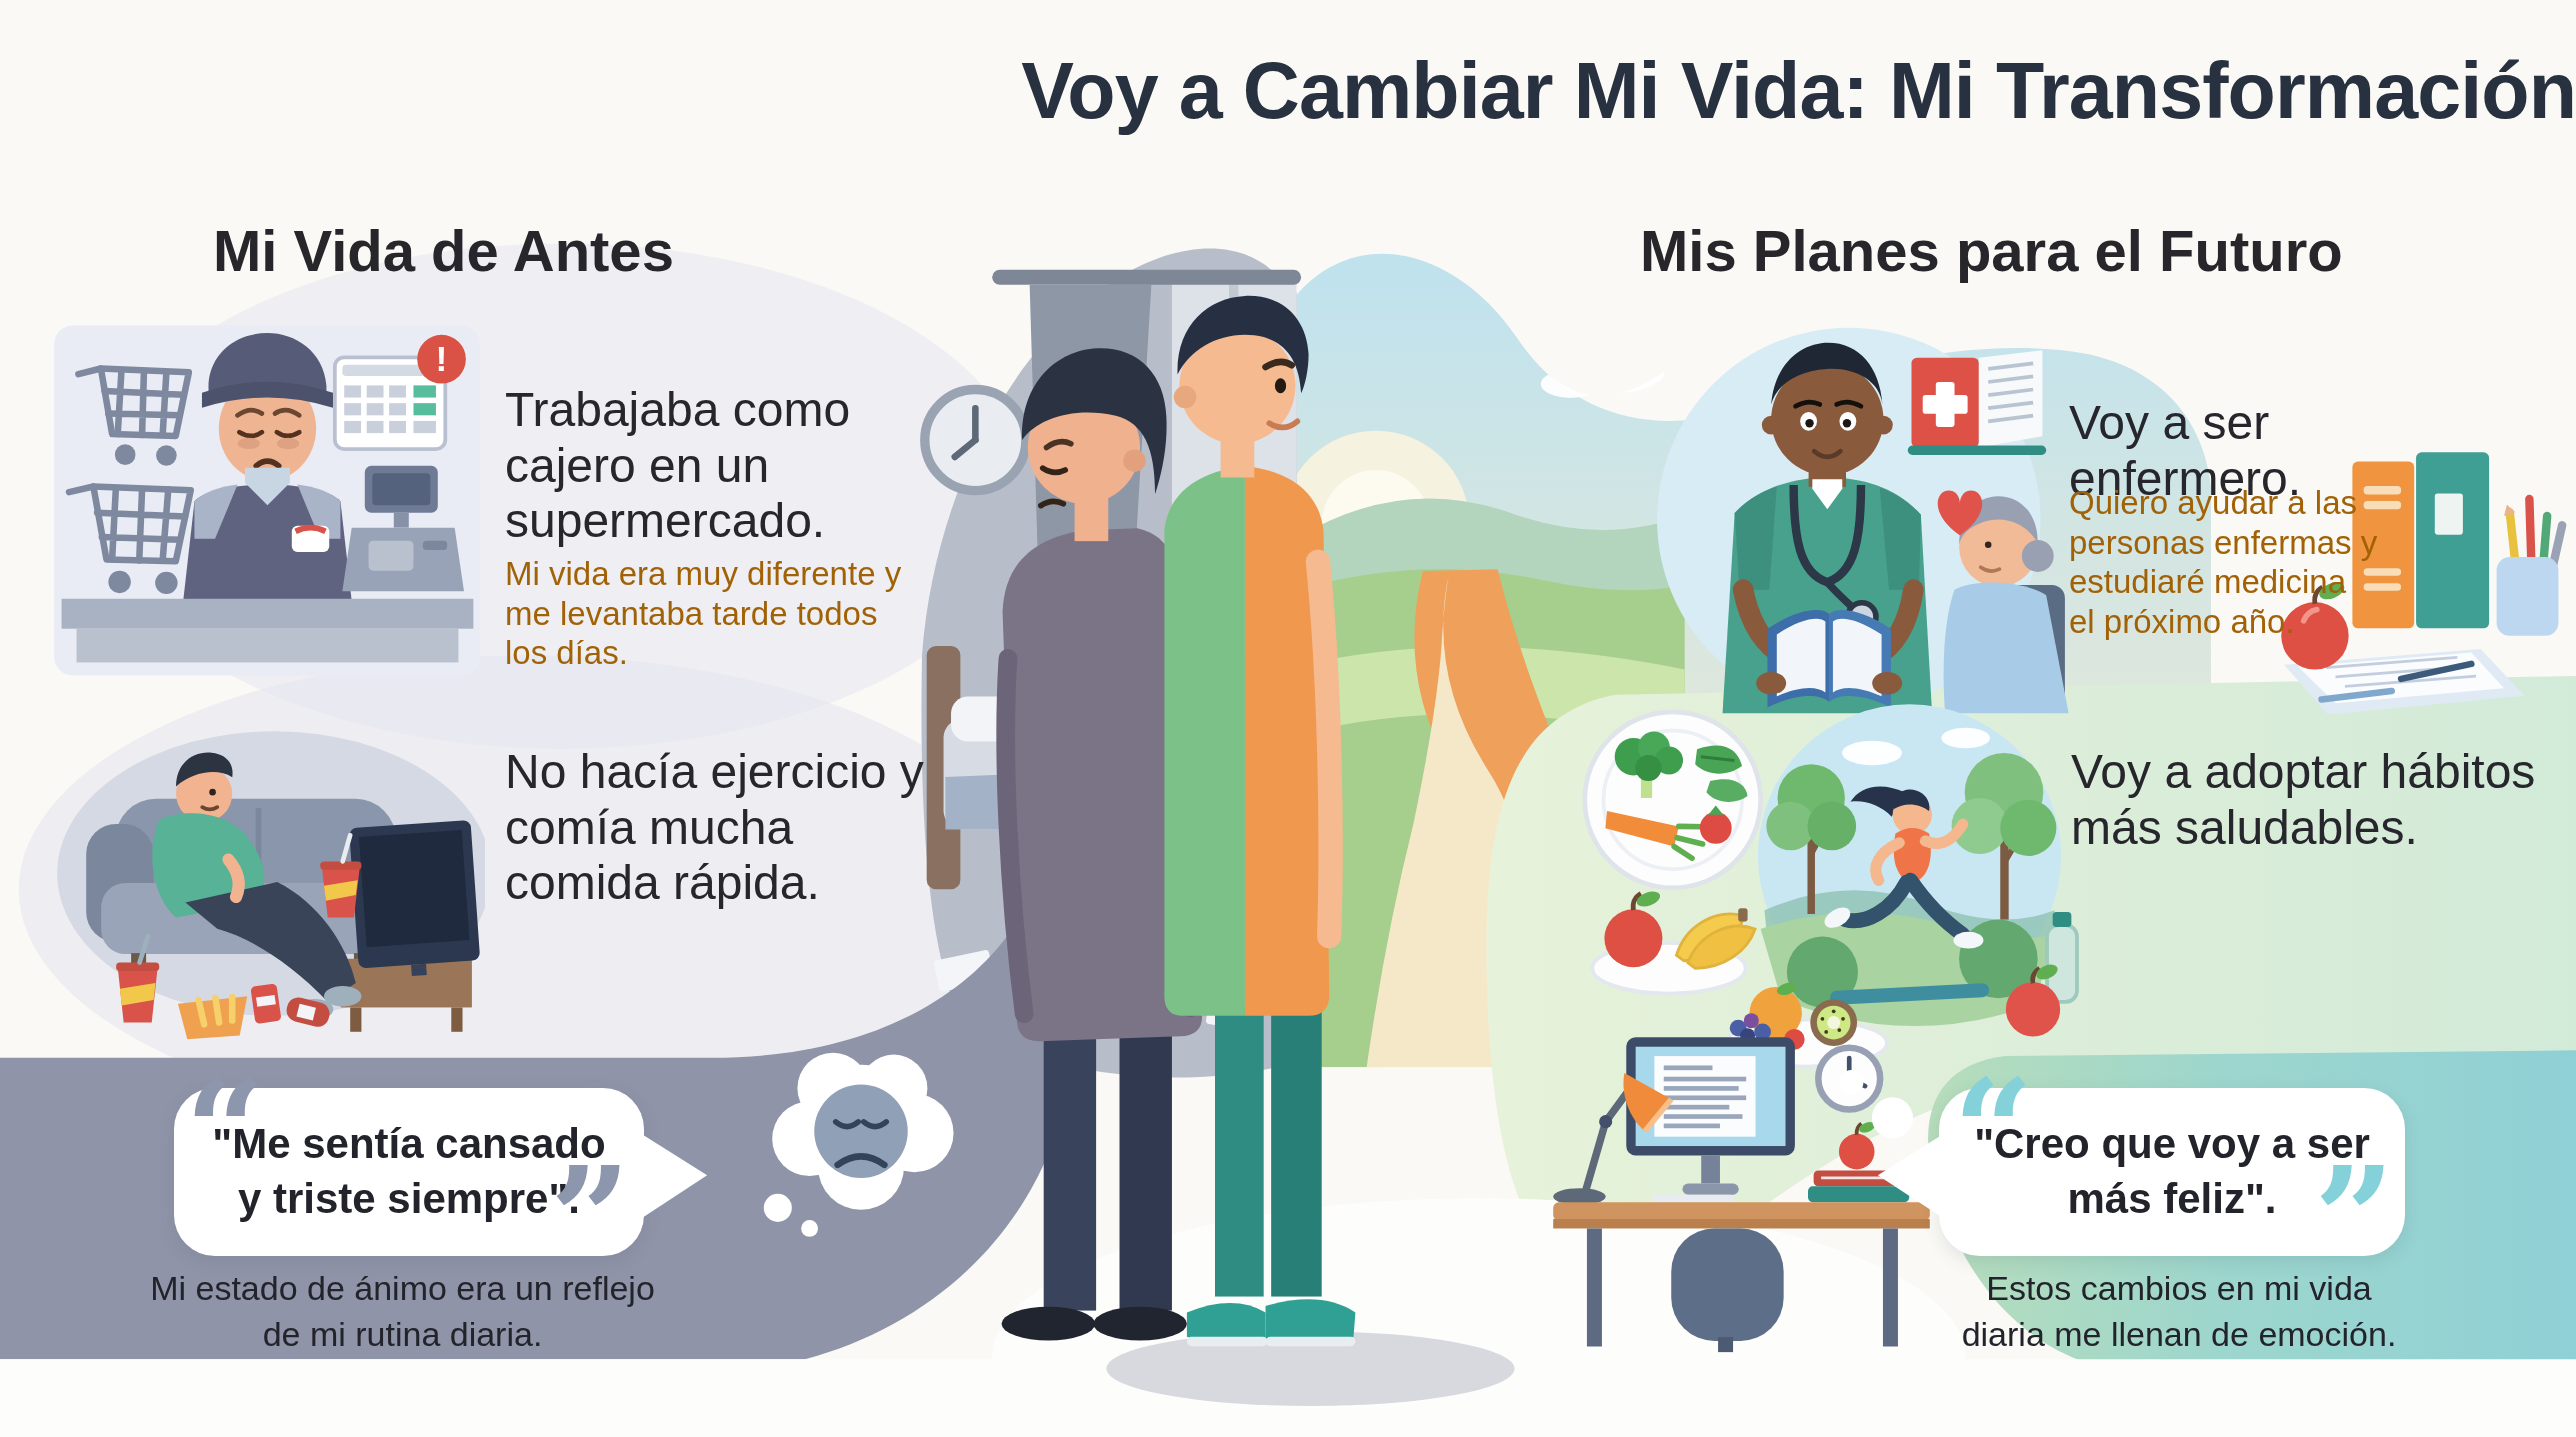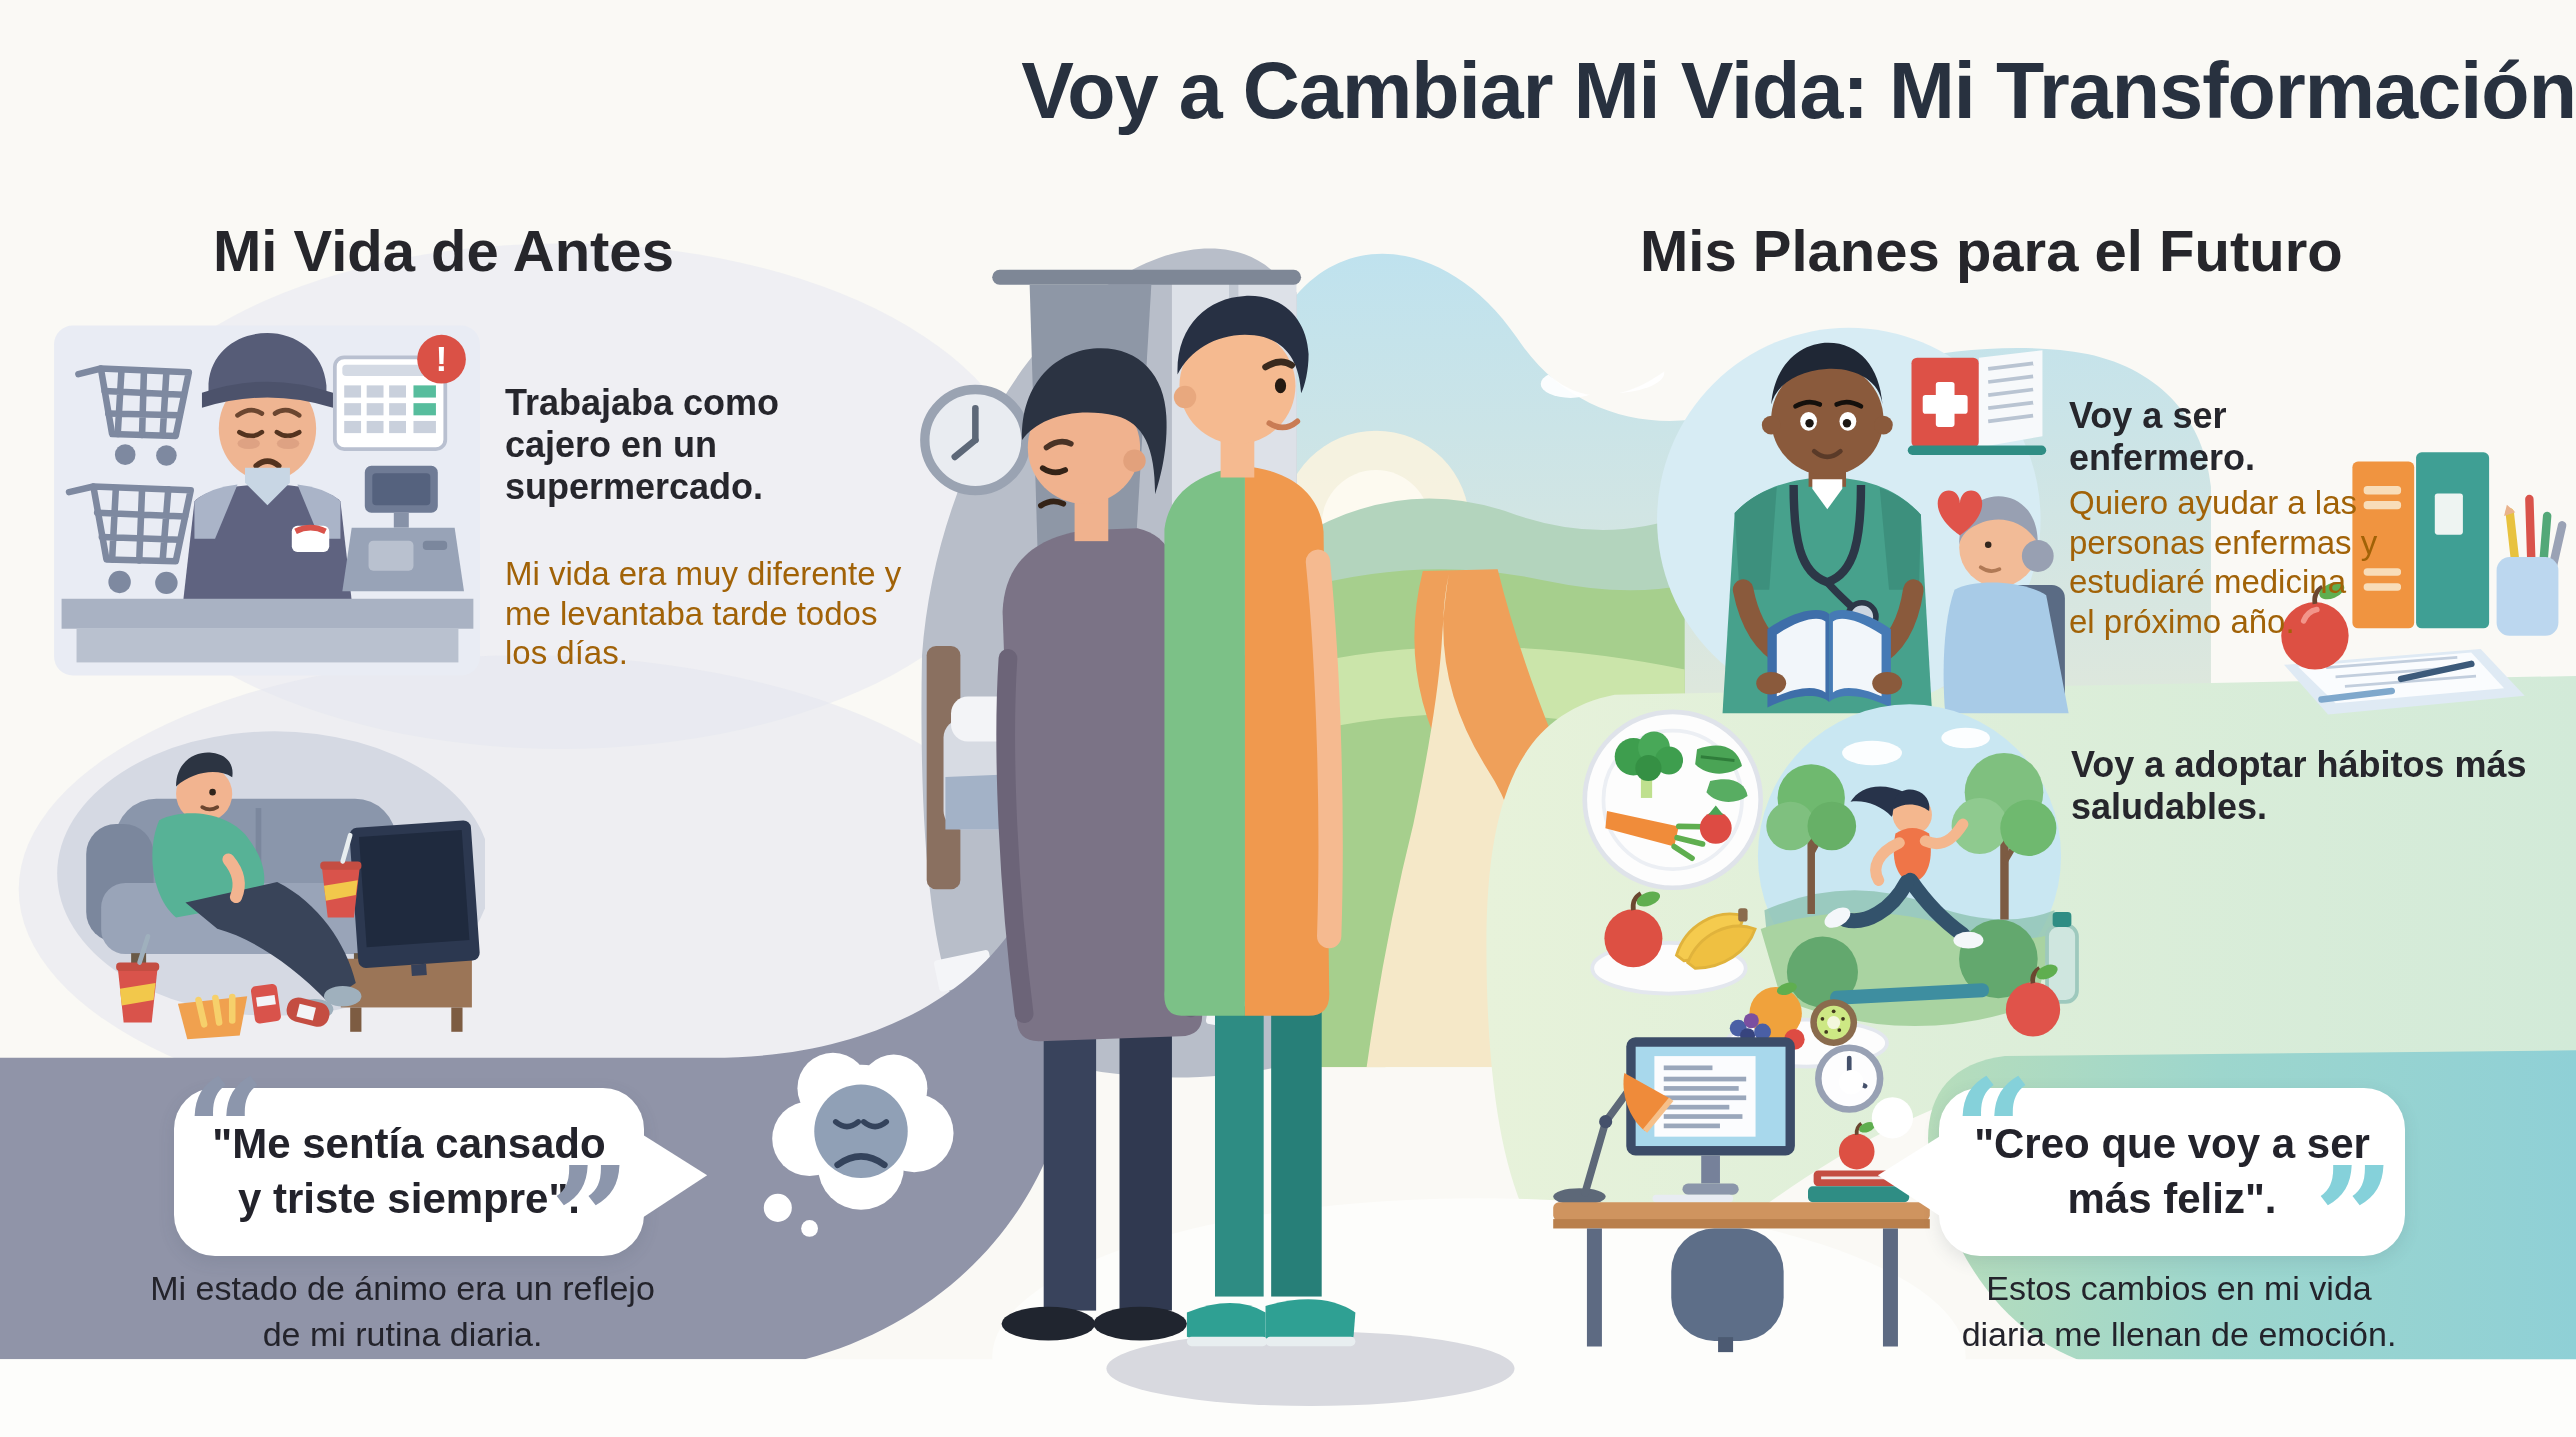--- a/index.html
+++ b/index.html
@@ -12,21 +12,21 @@
   .title{
     position:absolute;top:45px;left:0;width:100%;text-align:right;
     font-size:79px;font-weight:bold;color:#28313f;letter-spacing:-0.9px;
   }
   .section-header{
     position:absolute;top:217px;font-size:58px;font-weight:bold;color:#26262b;
   }
   .hdr-left{left:213px;}
   .hdr-right{left:1640px;}
   .item-heading{
-    position:absolute;font-size:36px;font-weight:bold;color:#26262c;line-height:1.16;
+    position:absolute;font-size:48px;font-weight:normal;color:#26262c;line-height:1.16;
   }
   .item-body{
     position:absolute;font-size:33px;color:#a16207;line-height:1.2;
   }
   .bubble{
     position:absolute;background:#ffffff;border-radius:41px;
     box-shadow:0 5.6px 17px rgba(60,70,90,.12);
   }
   .bubble-text{
     position:absolute;width:100%;top:50%;transform:translateY(-50%);
@@ -559,20 +559,21 @@
                C1388,384 1372,362 1340,358 C1304,354 1272,372 1258,400 Z" fill="#273043"></path>
       <path d="M1352,392 q16,-10 28,-2" stroke="#3a2a1e" stroke-width="7" fill="none" stroke-linecap="round"></path>
       <ellipse cx="1368" cy="412" rx="6" ry="8" fill="#241a12"></ellipse>
       <path d="M1356,452 q16,10 30,-2" stroke="#c97c54" stroke-width="6" fill="none" stroke-linecap="round"></path>
       <circle cx="1266" cy="424" r="12" fill="#e8a87e"></circle>
     </g>
   </svg>
 
   <div class="item-heading" style="left:505px;top:382px;width:374px">Trabajaba como cajero en un supermercado.</div>
   <div class="item-body" style="left:505px;top:554px;width:417px">Mi vida era muy diferente y me levantaba tarde todos los días.</div>
+  <div class="item-heading" style="left:505px;top:744px;width:440px">No hacía ejercicio y comía mucha comida rápida.</div>
 
   <div class="item-heading" style="left:2069px;top:395px;width:309px">Voy a ser enfermero.</div>
   <div class="item-body" style="left:2069px;top:483px;width:309px">Quiero ayudar a las personas enfermas y estudiaré medicina el próximo año.</div>
   <div class="item-heading" style="left:2071px;top:744px;width:524px">Voy a adoptar hábitos más saludables.</div>
 
   <div class="bubble" style="left:174px;top:1088px;width:470px;height:168px">
     <div class="bubble-text">"Me sentía cansado y triste siempre".</div>
   </div>
   <svg class="abs" style="left:642px;top:1134px" width="67" height="86" viewBox="0 0 72 92">
     <path d="M0,0 L70,44 L0,90 Z" fill="#ffffff"></path>

